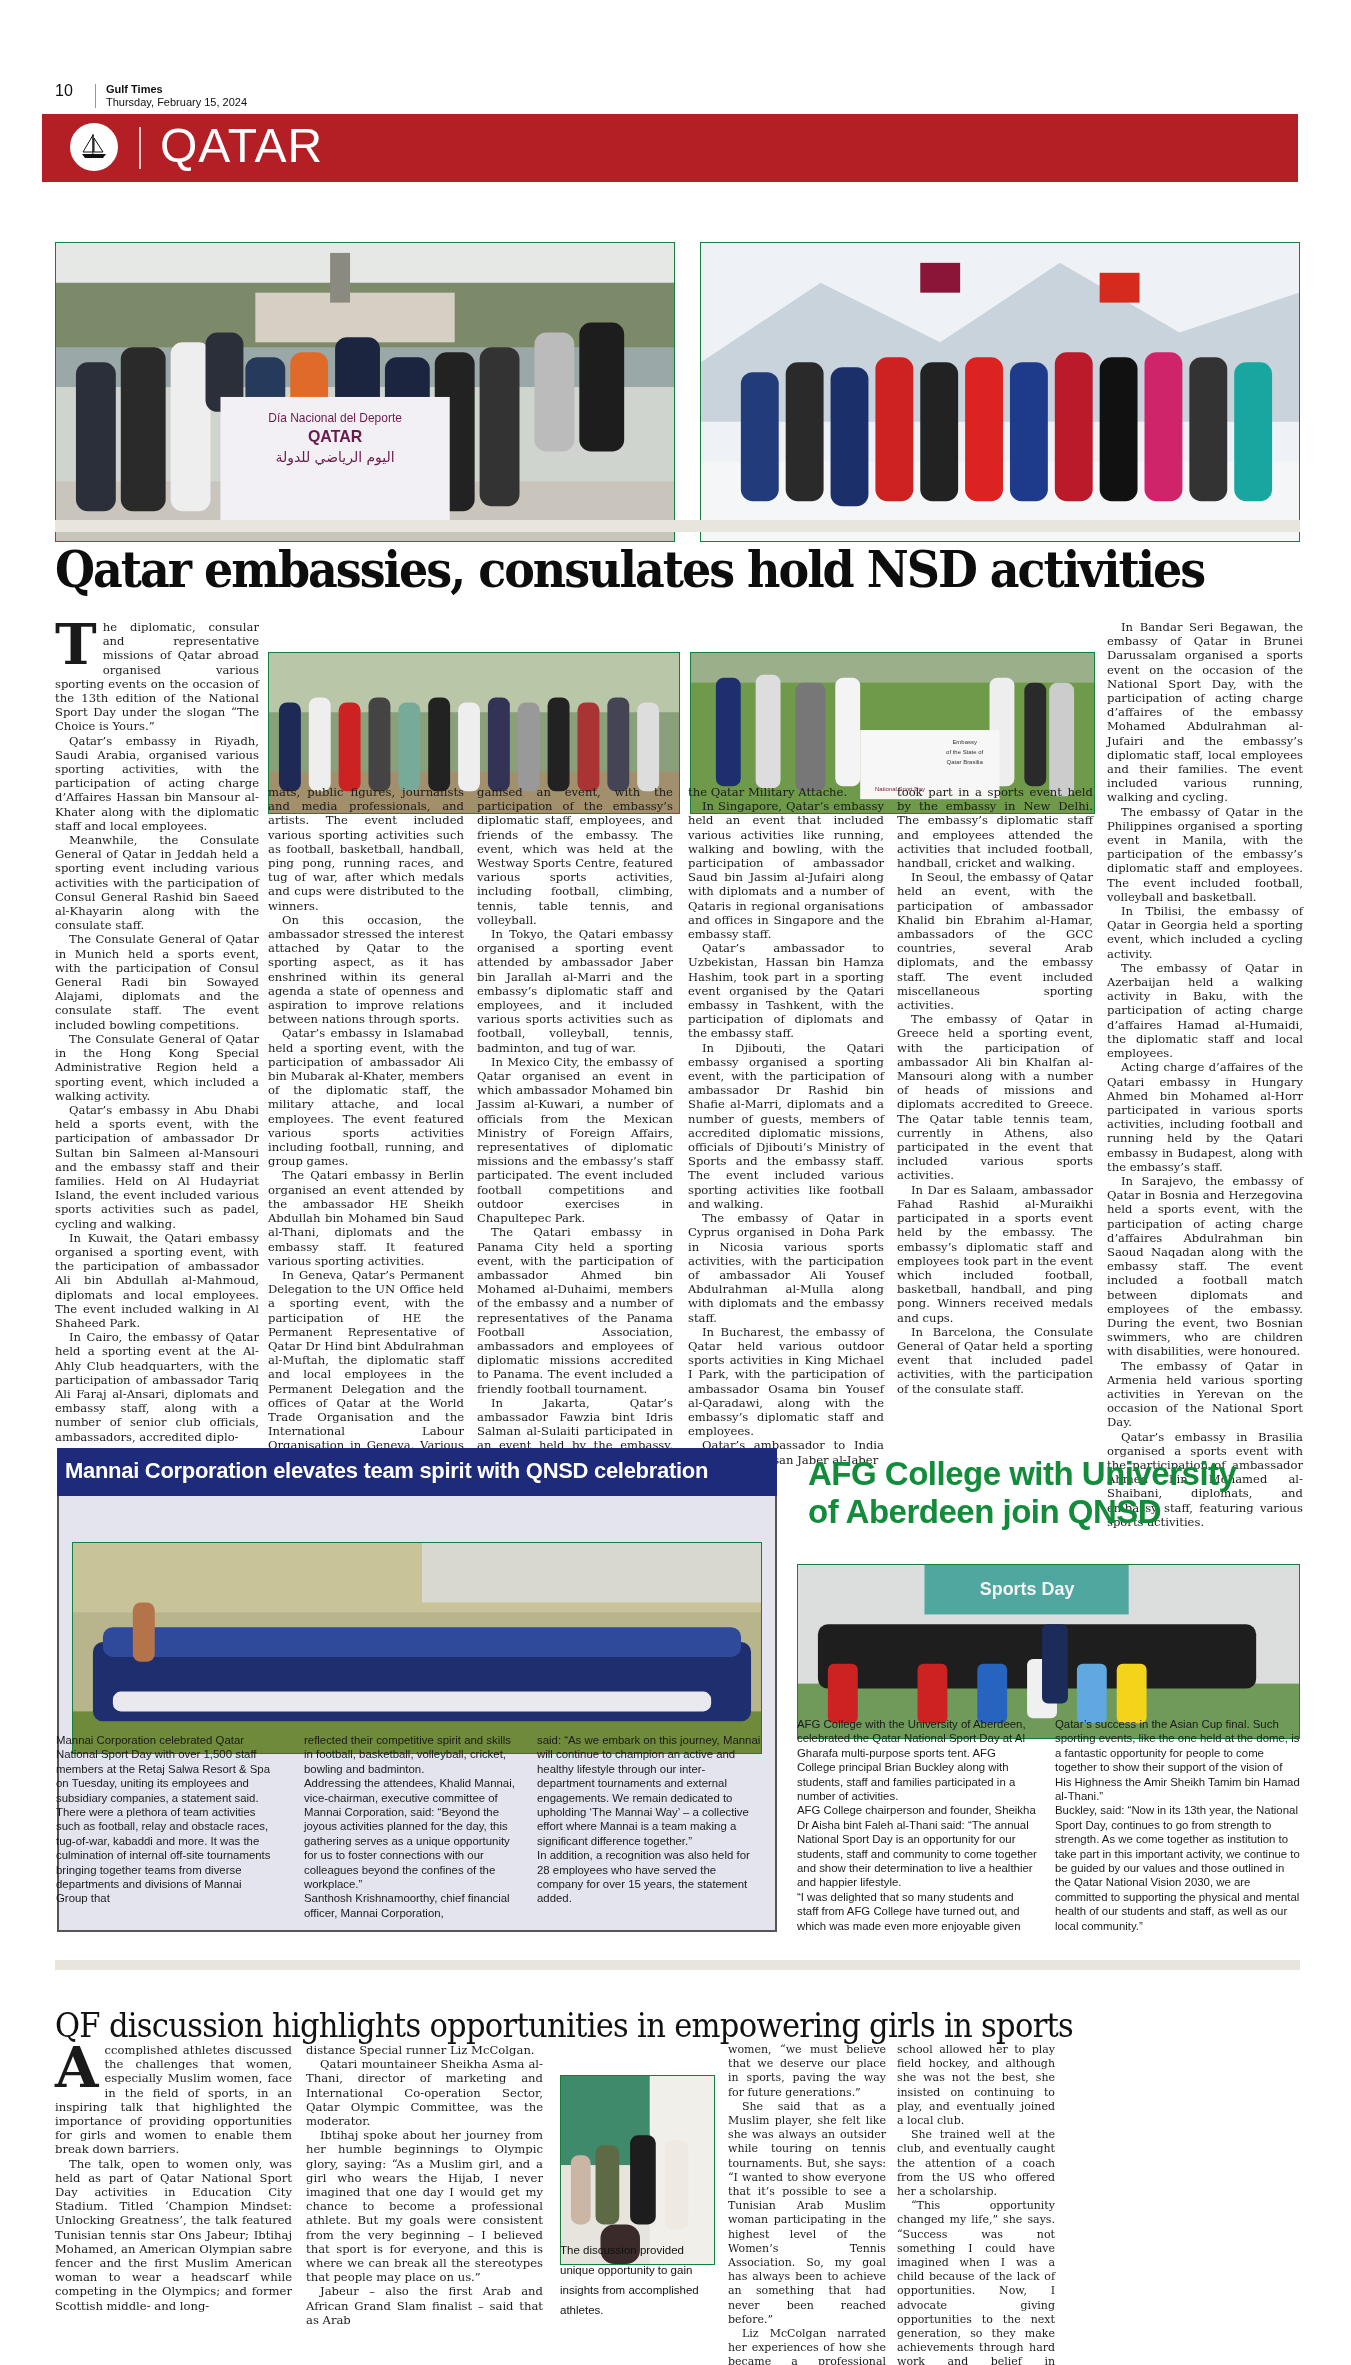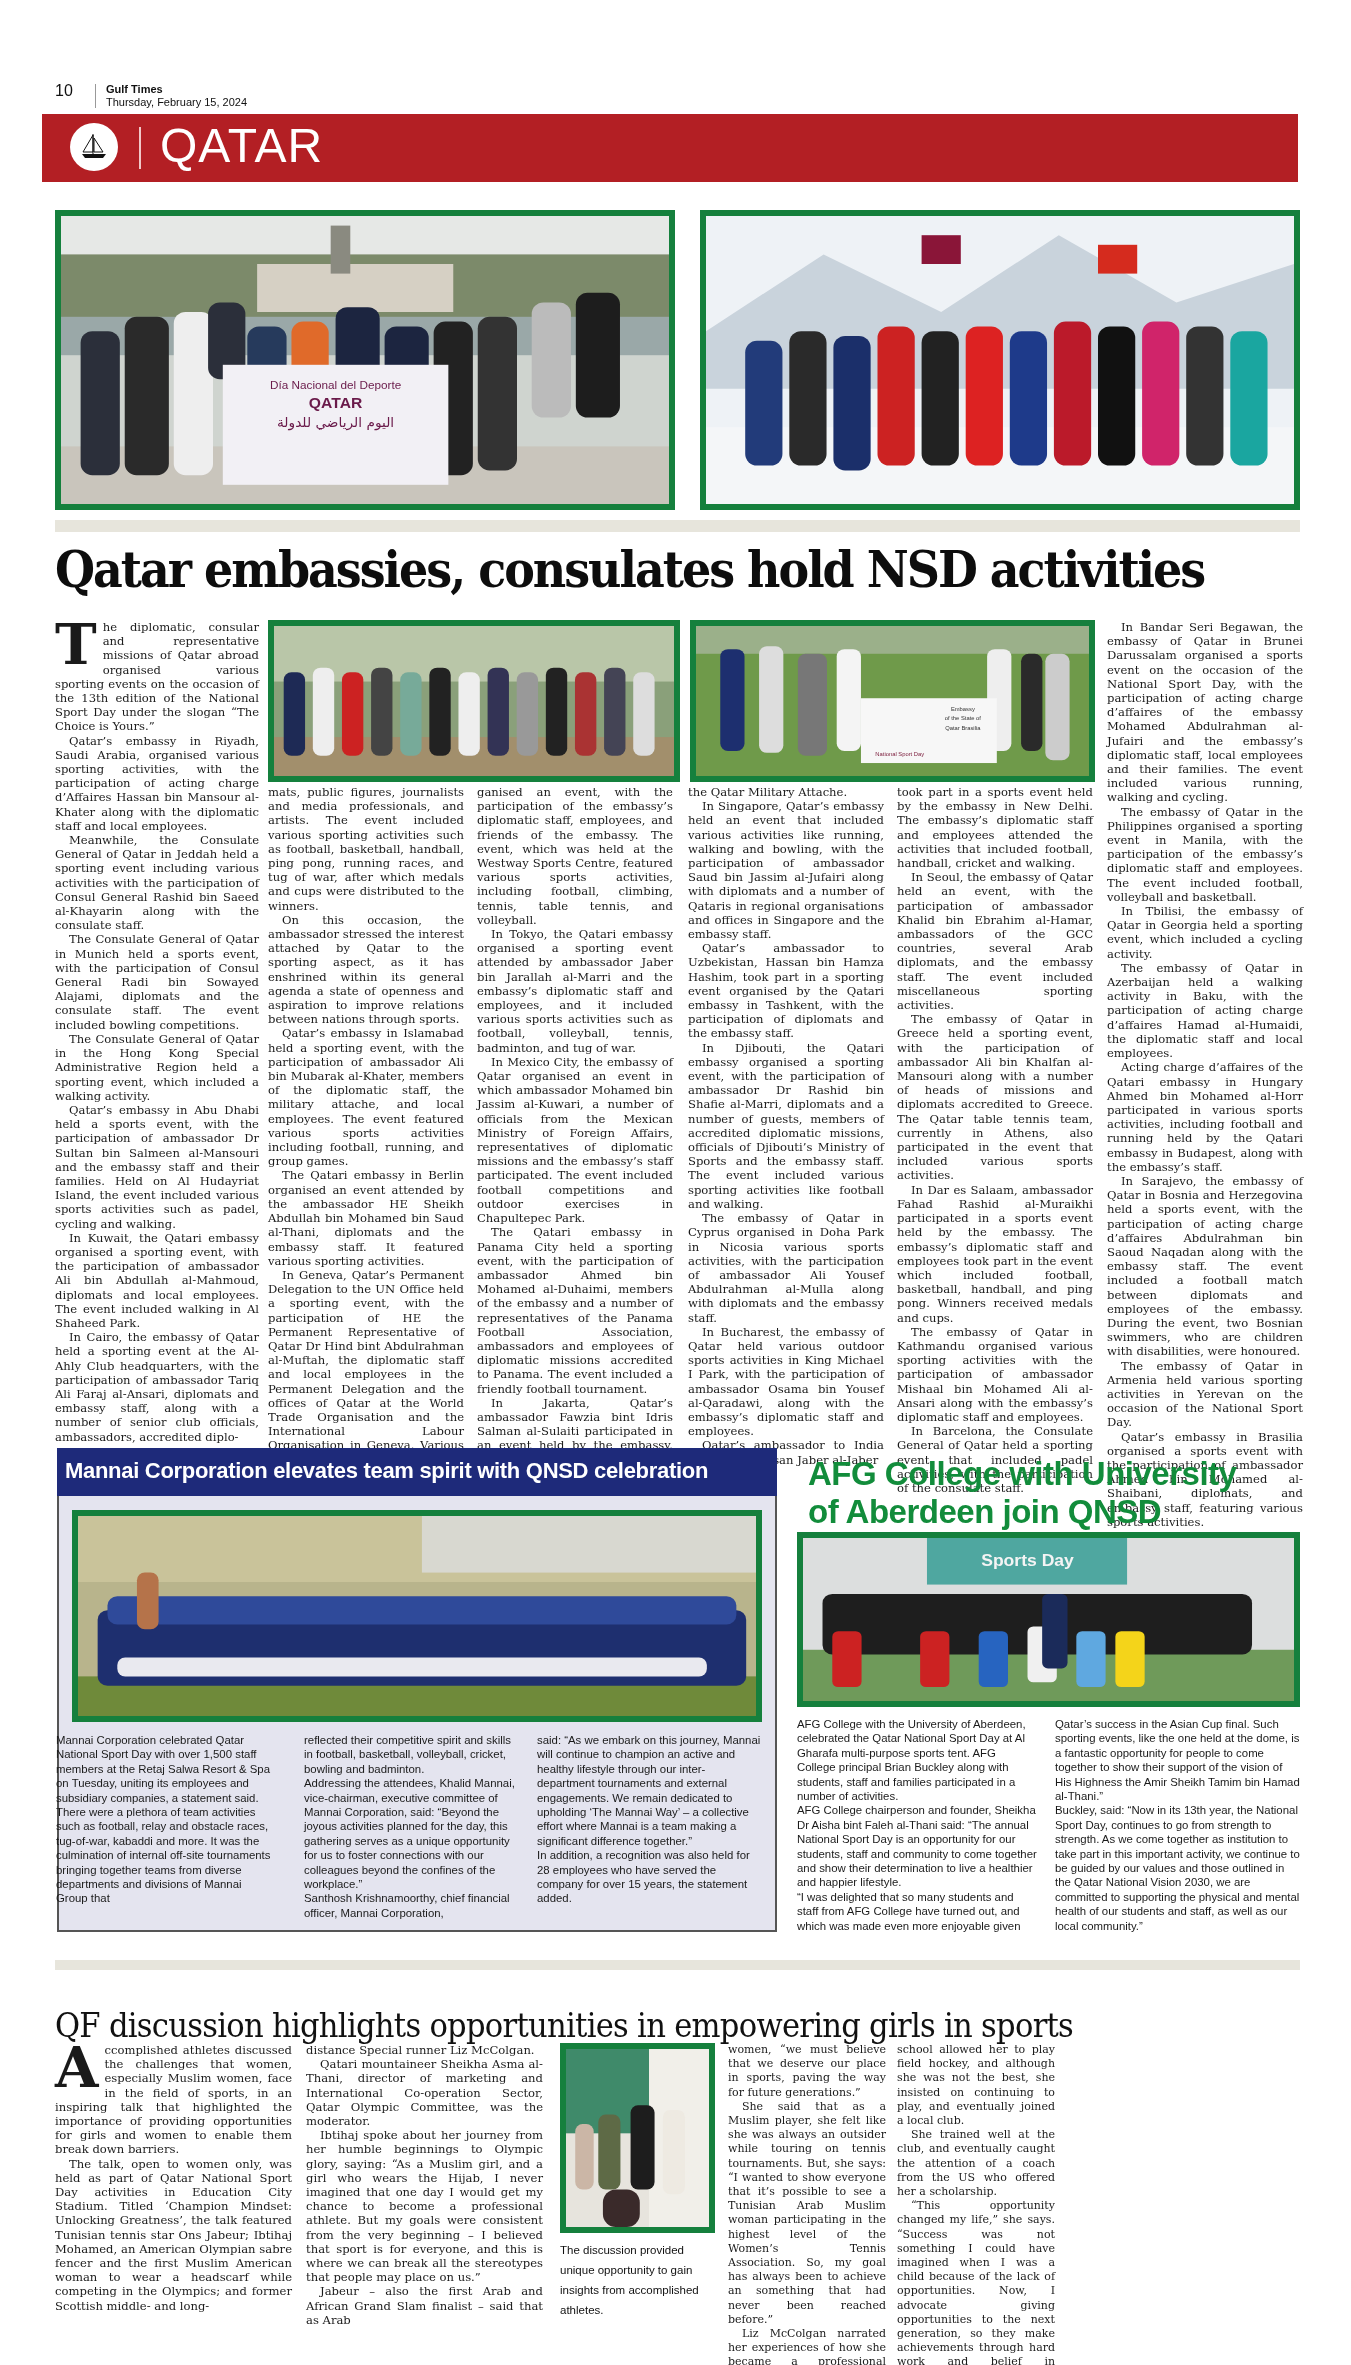--- a/index.html
+++ b/index.html
@@ -10,21 +10,21 @@
   .page-num { left: 55px; top: 82px; font-family: "Liberation Sans", sans-serif; font-size: 16px; color: #111; }
   .mast-div { left: 95px; top: 84px; width: 1px; height: 24px; background: #999; }
   .pub-name { left: 106px; top: 83px; font-family: "Liberation Sans", sans-serif; font-size: 11px; font-weight: bold; color: #111; }
   .pub-date { left: 106px; top: 96px; font-family: "Liberation Sans", sans-serif; font-size: 11px; color: #111; }
   .section-band { left: 42px; top: 114px; width: 1256px; height: 68px; background: #b31f24; }
   .logo-circle { left: 70px; top: 123px; width: 48px; height: 48px; border-radius: 50%; background: #fff; display: flex; align-items: center; justify-content: center; }
   .band-div { left: 139px; top: 127px; width: 2px; height: 42px; background: #f1c7c8; }
   .section-title { left: 160px; top: 118px; font-family: "Liberation Sans", sans-serif; font-size: 48px; font-weight: 300; color: #fff; letter-spacing: 1px; }
 
   
-  .photo { overflow: hidden; border: 6px solid #15803d; }
+  .photo { overflow: hidden; border: 1px solid #15803d; margin-top: 32px; }
   .photo svg { width: 100%; height: 100%; display: block; }
 
   .gray-rule { background: #e7e5dc; }
 
   .headline-main { left: 55px; top: 540px; width: 1250px; font-family: "DejaVu Serif", serif; font-weight: bold; font-size: 50px; letter-spacing: -2.2px; transform: scaleX(0.92); transform-origin: left top; white-space: nowrap; color: #0d0d0d; }
 
   .col { font-size: 11.6px; line-height: 14.2px; text-align: justify; hyphens: auto; }
   .col p { text-indent: 14px; }
   .col p.first { text-indent: 0; }
   .dropcap { float: left; font-size: 56px; line-height: 44px; font-weight: bold; padding-right: 6px; margin-top: 2px; }
@@ -191,21 +191,20 @@
   <p>In Djibouti, the Qatari embassy organised a sporting event, with the participation of ambassador Dr Rashid bin Shafie al-Marri, diplomats and a number of guests, members of accredited diplomatic missions, officials of Djibouti’s Ministry of Sports and the embassy staff. The event included various sporting activities like football and walking.</p>
   <p>The embassy of Qatar in Cyprus organised in Doha Park in Nicosia various sports activities, with the participation of ambassador Ali Yousef Abdulrahman al-Mulla along with diplomats and the embassy staff.</p>
   <p>In Bucharest, the embassy of Qatar held various outdoor sports activities in King Michael I Park, with the participation of ambassador Osama bin Yousef al-Qaradawi, along with the embassy’s diplomatic staff and employees.</p>
   <p>Qatar’s ambassador to India Mohamed Hassan Jaber al-Jaber</p>
 </div>
 <div class="abs col" style="left:897px;top:785px;width:196px;">
   <p class="first">took part in a sports event held by the embassy in New Delhi. The embassy’s diplomatic staff and employees attended the activities that included football, handball, cricket and walking.</p>
   <p>In Seoul, the embassy of Qatar held an event, with the participation of ambassador Khalid bin Ebrahim al-Hamar, ambassadors of the GCC countries, several Arab diplomats, and the embassy staff. The event included miscellaneous sporting activities.</p>
   <p>The embassy of Qatar in Greece held a sporting event, with the participation of ambassador Ali bin Khalfan al-Mansouri along with a number of heads of missions and diplomats accredited to Greece. The Qatar table tennis team, currently in Athens, also participated in the event that included various sports activities.</p>
   <p>In Dar es Salaam, ambassador Fahad Rashid al-Muraikhi participated in a sports event held by the embassy. The embassy’s diplomatic staff and employees took part in the event which included football, basketball, handball, and ping pong. Winners received medals and cups.</p>
-  <p>The embassy of Qatar in Kathmandu organised various sporting activities with the participation of ambassador Mishaal bin Mohamed Ali al-Ansari along with the embassy’s diplomatic staff and employees.</p>
   <p>In Barcelona, the Consulate General of Qatar held a sporting event that included padel activities, with the participation of the consulate staff.</p>
 </div>
 <div class="abs col" style="left:1107px;top:620px;width:196px;">
   <p>In Bandar Seri Begawan, the embassy of Qatar in Brunei Darussalam organised a sports event on the occasion of the National Sport Day, with the participation of acting charge d’affaires of the embassy Mohamed Abdulrahman al-Jufairi and the embassy’s diplomatic staff, local employees and their families. The event included various running, walking and cycling.</p>
   <p>The embassy of Qatar in the Philippines organised a sporting event in Manila, with the participation of the embassy’s diplomatic staff and employees. The event included football, volleyball and basketball.</p>
   <p>In Tbilisi, the embassy of Qatar in Georgia held a sporting event, which included a cycling activity.</p>
   <p>The embassy of Qatar in Azerbaijan held a walking activity in Baku, with the participation of acting charge d’affaires Hamad al-Humaidi, the diplomatic staff and local employees.</p>
   <p>Acting charge d’affaires of the Qatari embassy in Hungary Ahmed bin Mohamed al-Horr participated in various sports activities, including football and running held by the Qatari embassy in Budapest, along with the embassy’s staff.</p>
   <p>In Sarajevo, the embassy of Qatar in Bosnia and Herzegovina held a sports event, with the participation of acting charge d’affaires Abdulrahman bin Saoud Naqadan along with the embassy staff. The event included a football match between diplomats and employees of the embassy. During the event, two Bosnian swimmers, who are children with disabilities, were honoured.</p>
   <p>The embassy of Qatar in Armenia held various sporting activities in Yerevan on the occasion of the National Sport Day.</p>

